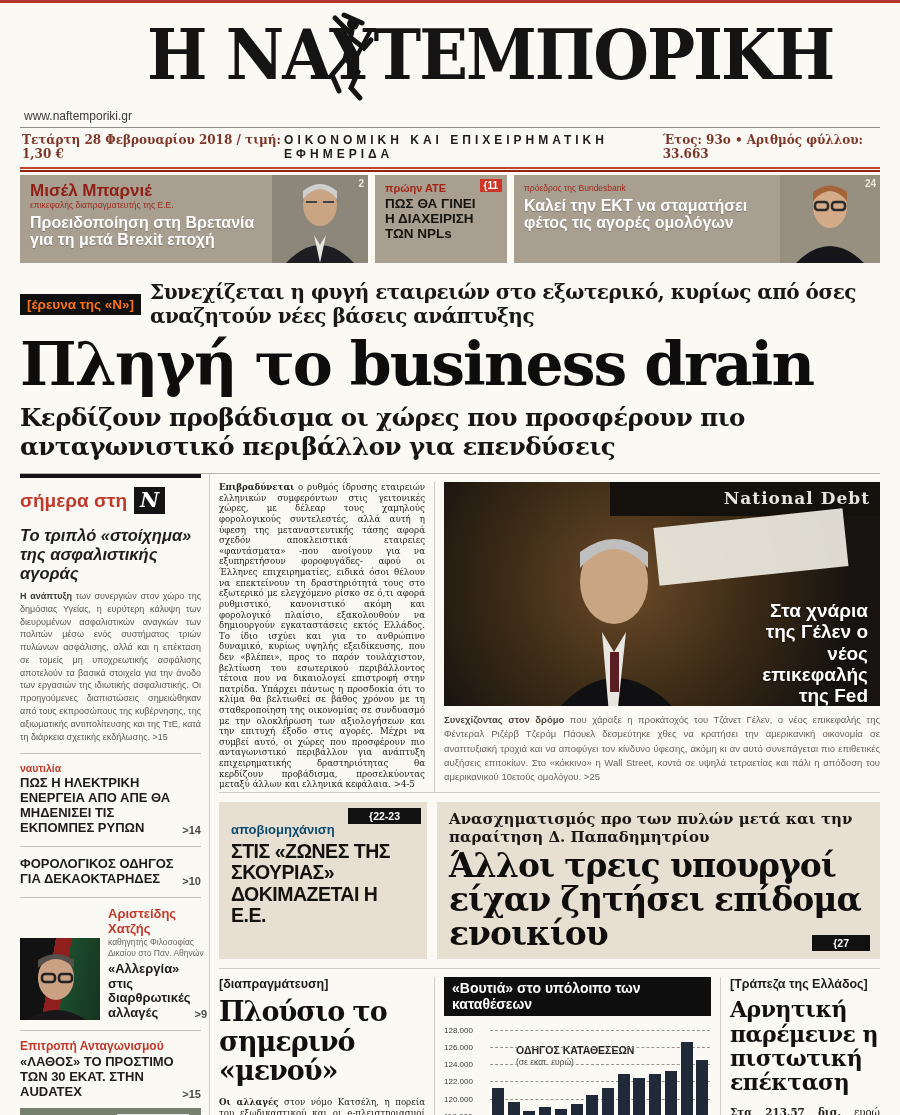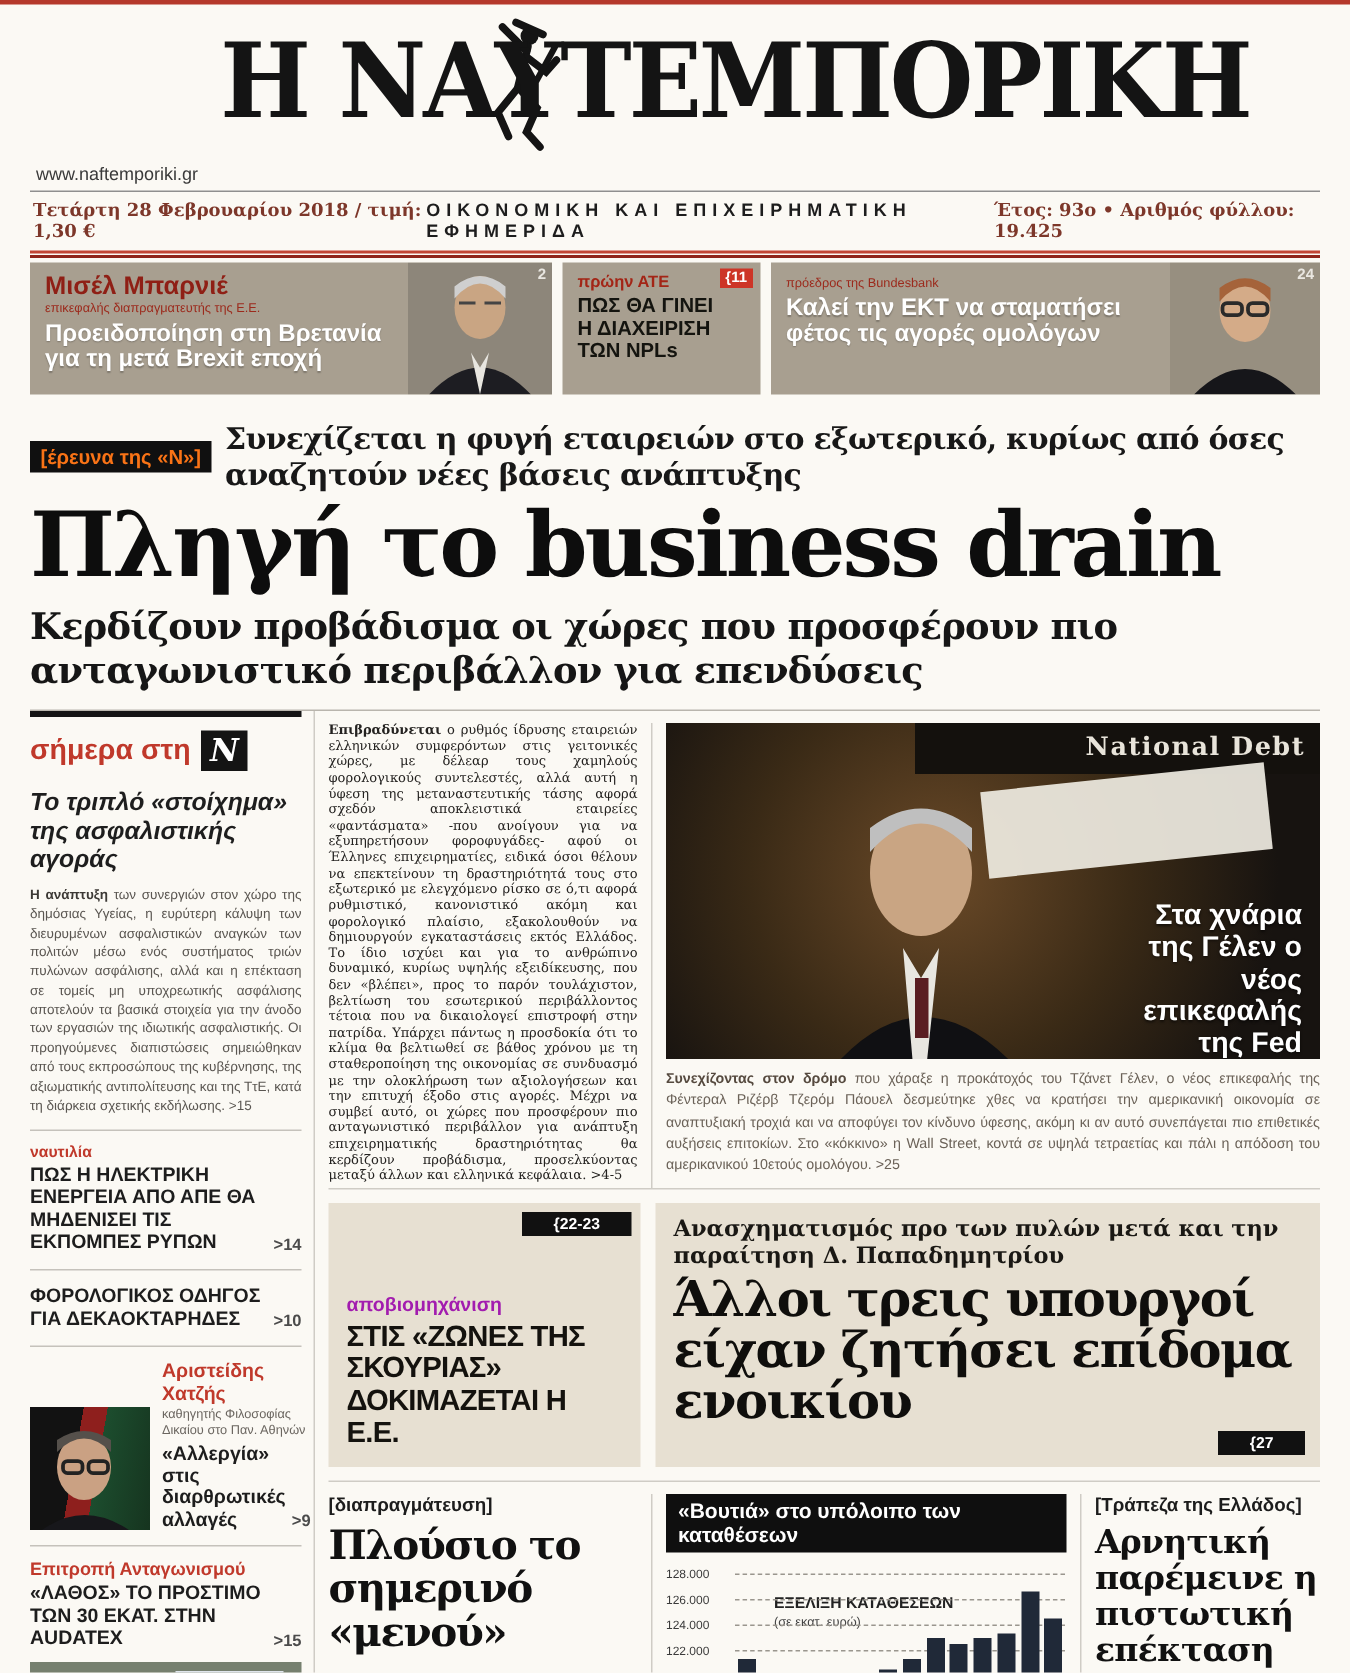--- a/index.html
+++ b/index.html
@@ -98,21 +98,21 @@
     color:#fff; font-weight:bold; font-size:19px; line-height:1.12; text-shadow:0 1px 2px rgba(0,0,0,.6); }
   .fed-caption { margin-top:7px; font-size:9.5px; line-height:1.5; color:#6b6258; text-align:justify; padding-bottom:8px; }
   .fed-caption b { color:#55493e; }
   .zone-top-end { border-bottom:1px solid #cfccc5; }
 
   
   .mid-band { display:flex; gap:10px; margin-top:9px; }
   .rust-box { width:208px; background:#e7e0d2; position:relative; padding:20px 12px 12px; }
   .black-badge { background:#111; color:#fff; font-weight:bold; font-size:10.5px; padding:2px 21px; }
   .rust-box .black-badge { position:absolute; top:6px; right:6px; }
-  .rust-kicker { font-weight:bold; font-size:13px; color:#a21caf;margin-top:40px; }
+  .rust-kicker { font-weight:bold; font-size:13px; color:#0c4a6e; }
   .rust-title { font-weight:bold; font-size:19.5px; line-height:1.08; color:#14120e; margin-top:4px; letter-spacing:-0.5px; }
   .ministers { flex:1; background:#e7e0d2; padding:8px 12px 8px; position:relative; }
   .min-kicker { font-family:"DejaVu Serif","Liberation Serif",serif; font-weight:bold; font-size:15px; color:#1a1814; }
   .min-headline { font-family:"DejaVu Serif","Liberation Serif",serif; font-weight:bold; font-size:33px; line-height:1.03; letter-spacing:-1px; color:#0f0e0c; margin-top:3px; }
   .ministers .black-badge { position:absolute; right:10px; bottom:8px; }
 
   
   .zone-bottom { display:flex; margin-top:9px; border-top:1px solid #cfccc5; padding-top:8px; }
   .neg-col { width:216px; padding-right:9px; border-right:1px solid #cfccc5; }
   .bracket-label { font-weight:bold; font-size:12.5px; color:#1c1c1c; }
@@ -148,21 +148,21 @@
         <path d="M23 48 L10 64 L17 80"></path>
         <path d="M24 48 L36 61 L29 77 L38 87"></path>
       </g>
     </svg>
   </span>
   <div class="logo-text">Η ΝΑΥΤΕΜΠΟΡΙΚΗ</div>
 </header>
 <div class="dateline">
   <span class="dl-left">Τετάρτη 28 Φεβρουαρίου 2018 / τιμή: 1,30 €</span>
   <span class="dl-center">ΟΙΚΟΝΟΜΙΚΗ ΚΑΙ ΕΠΙΧΕΙΡΗΜΑΤΙΚΗ ΕΦΗΜΕΡΙΔΑ</span>
-  <span class="dl-right">Έτος: 93ο • Αριθμός φύλλου: 19.425</span>
+  <span class="dl-right">Έτος: 93ο • Αριθμός φύλλου: 33.663</span>
 </div>
 <div class="red-rule"></div>
 
 <div class="teasers">
   <div class="teaser t1">
     <div class="t-text">
       <div class="t-name">Μισέλ Μπαρνιέ</div>
       <div class="t-role">επικεφαλής διαπραγματευτής της Ε.Ε.</div>
       <div class="t-headline">Προειδοποίηση στη Βρετανία για τη μετά Brexit εποχή</div>
     </div>
@@ -313,21 +313,21 @@
     <div class="zone-bottom">
       <div class="neg-col">
         <div class="bracket-label">[διαπραγμάτευση]</div>
         <div class="neg-headline">Πλούσιο το σημερινό «μενού»</div>
         <p class="neg-body"><b>Οι αλλαγές</b><span> στον νόμο Κατσέλη, η πορεία του εξωδικαστικού και οι e-πλειστηριασμοί θα βρεθούν στο επίκεντρο των σημερινών, σε επίπεδο επικεφαλής, διαπραγματεύσεων μεταξύ κυβέρνησης και θεσμών. Χθες προηγήθηκε συνάντηση των τεχνικών κλιμακίων, όπου και συζητήθηκαν οι αλλαγές που έχουν συμφωνηθεί επί του νόμου Κατσέλη. Ωστόσο, οι αποφάσεις θα πρέπει να ληφθούν σε ανώτατο επίπεδο. &gt;3</span></p>
       </div>
 
       <div class="chart-col">
         <div class="chart-title-bar">«Βουτιά» στο υπόλοιπο των καταθέσεων</div>
         <div class="chart-canvas">
-          <span class="chart-inline-title">ΕΞΕΛΙΞΗ ΚΑΤΑΘΕΣΕΩΝ</span>
+          <span class="chart-inline-title">ΟΔΗΓΟΣ ΚΑΤΑΘΕΣΕΩΝ</span>
           <span class="chart-inline-sub">(σε εκατ. ευρώ)</span>
         <div class="gridline" style="top: 0px;"></div>
             <div class="ytick" style="top: -4px;">128.000</div>
             <div class="gridline" style="top: 17px;"></div>
             <div class="ytick" style="top: 13px;">126.000</div>
             <div class="gridline" style="top: 34px;"></div>
             <div class="ytick" style="top: 30px;">124.000</div>
             <div class="gridline" style="top: 51px;"></div>
             <div class="ytick" style="top: 47px;">122.000</div>
             <div class="gridline" style="top: 69px;"></div>

